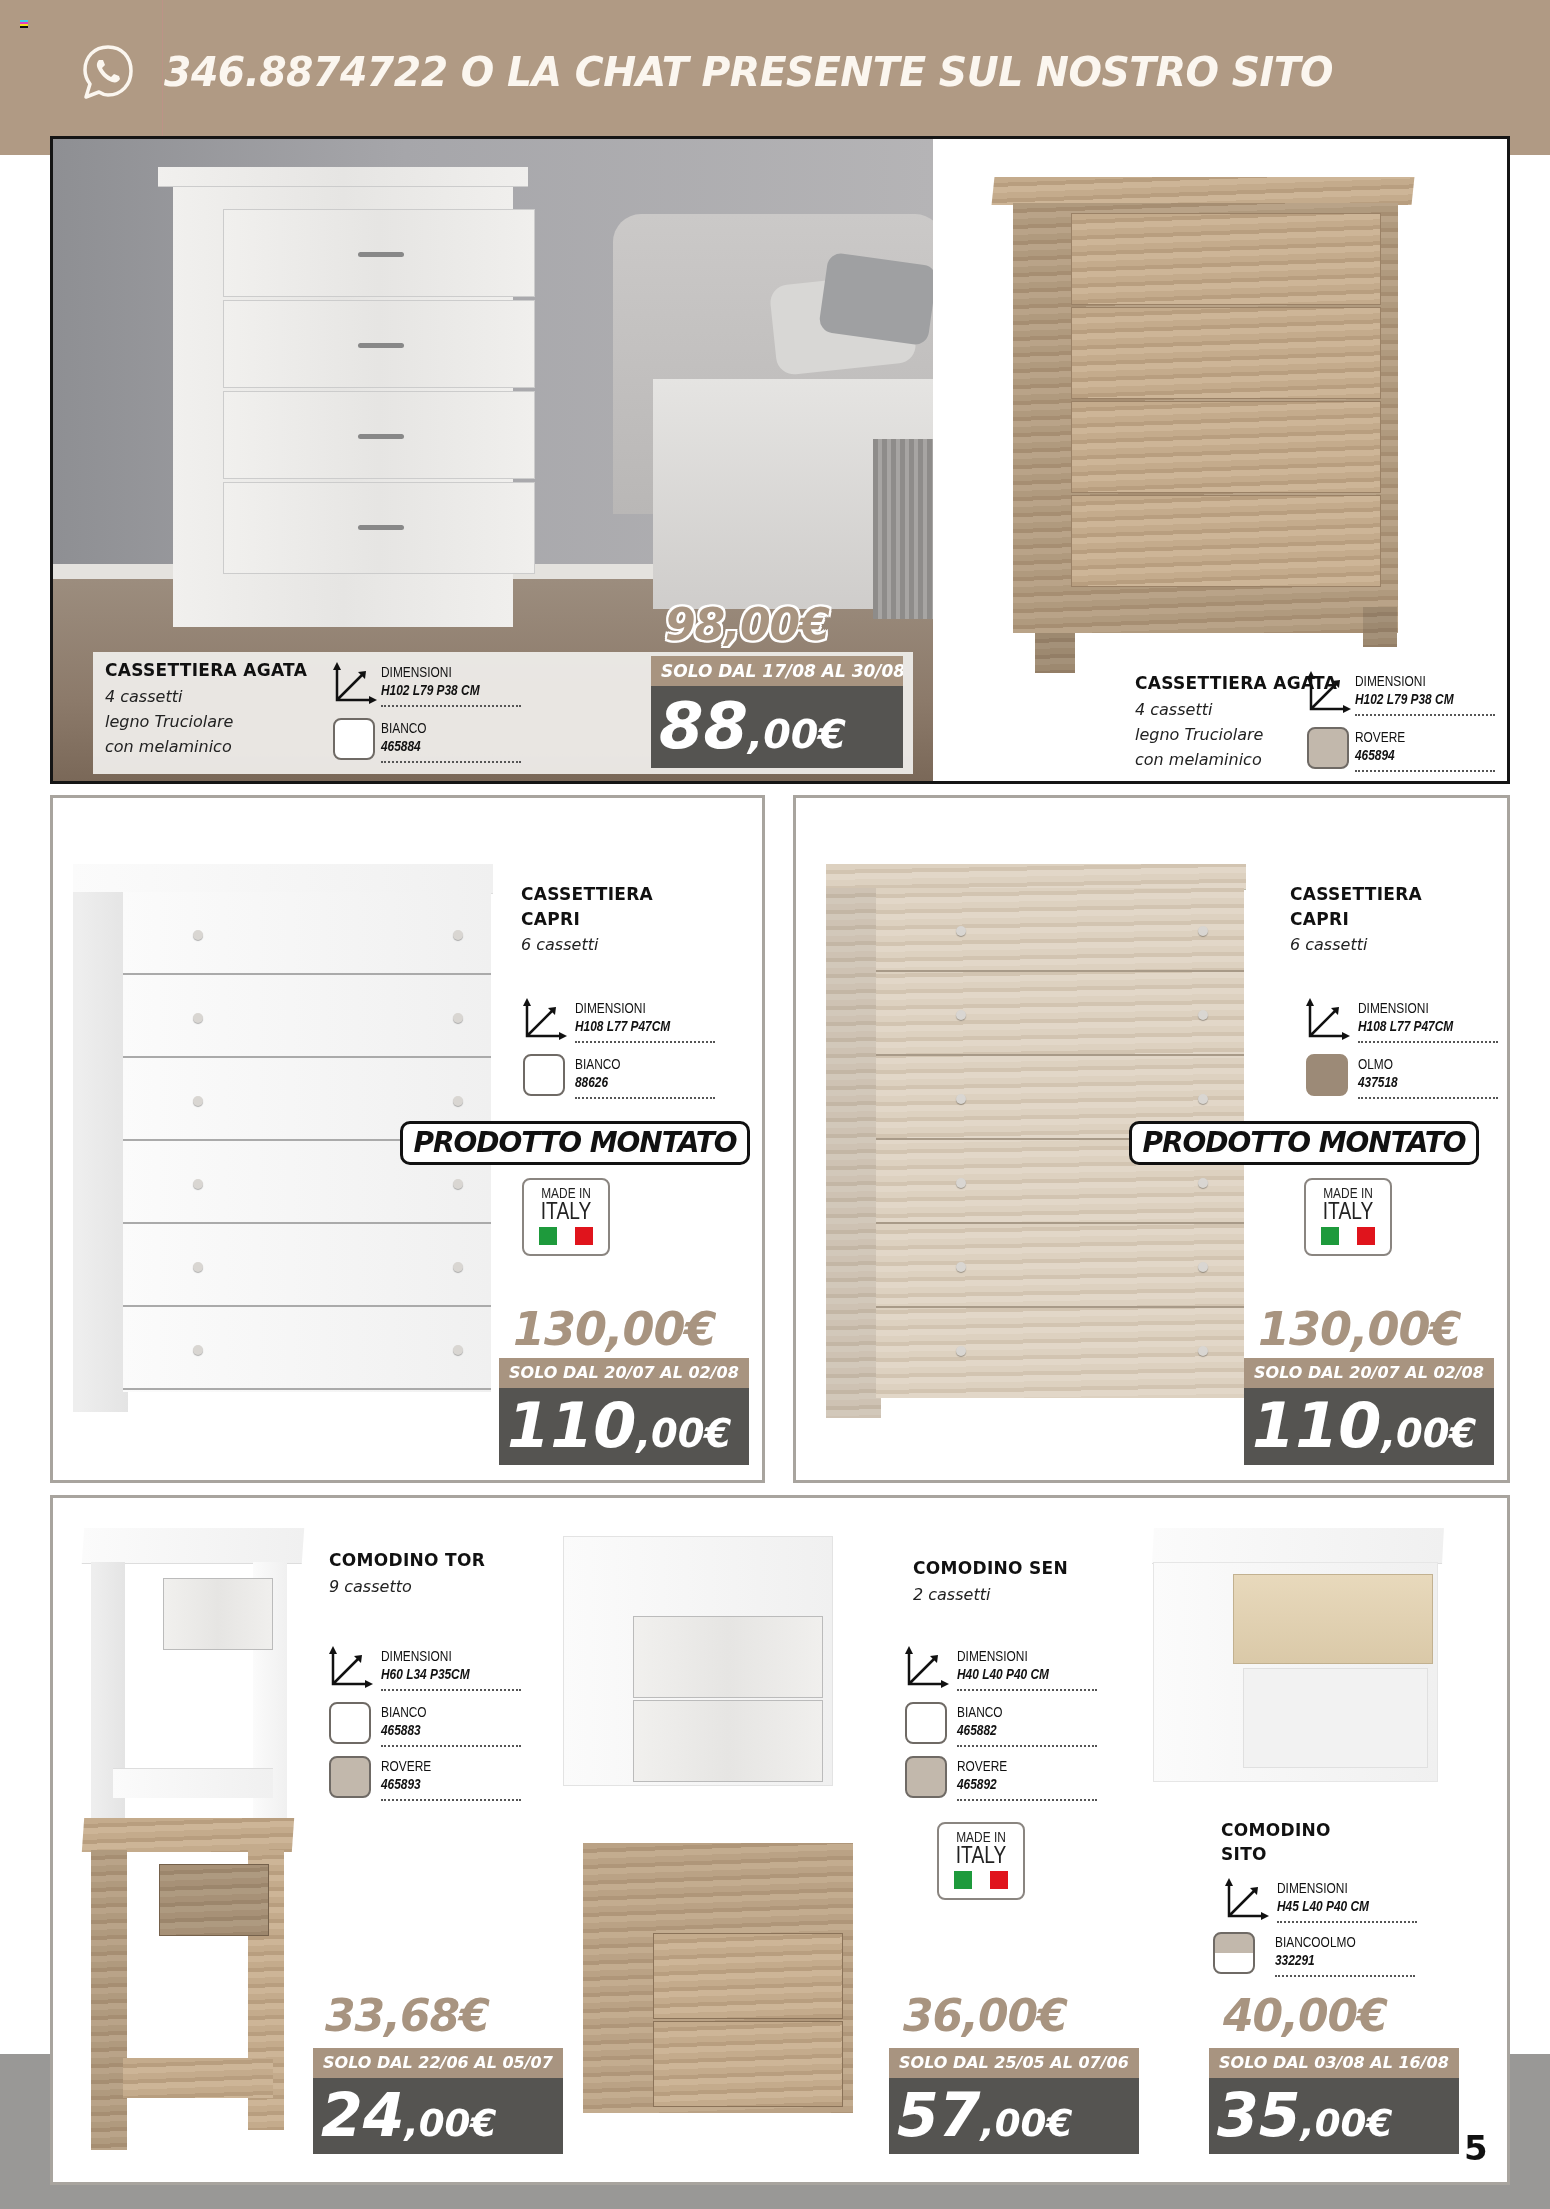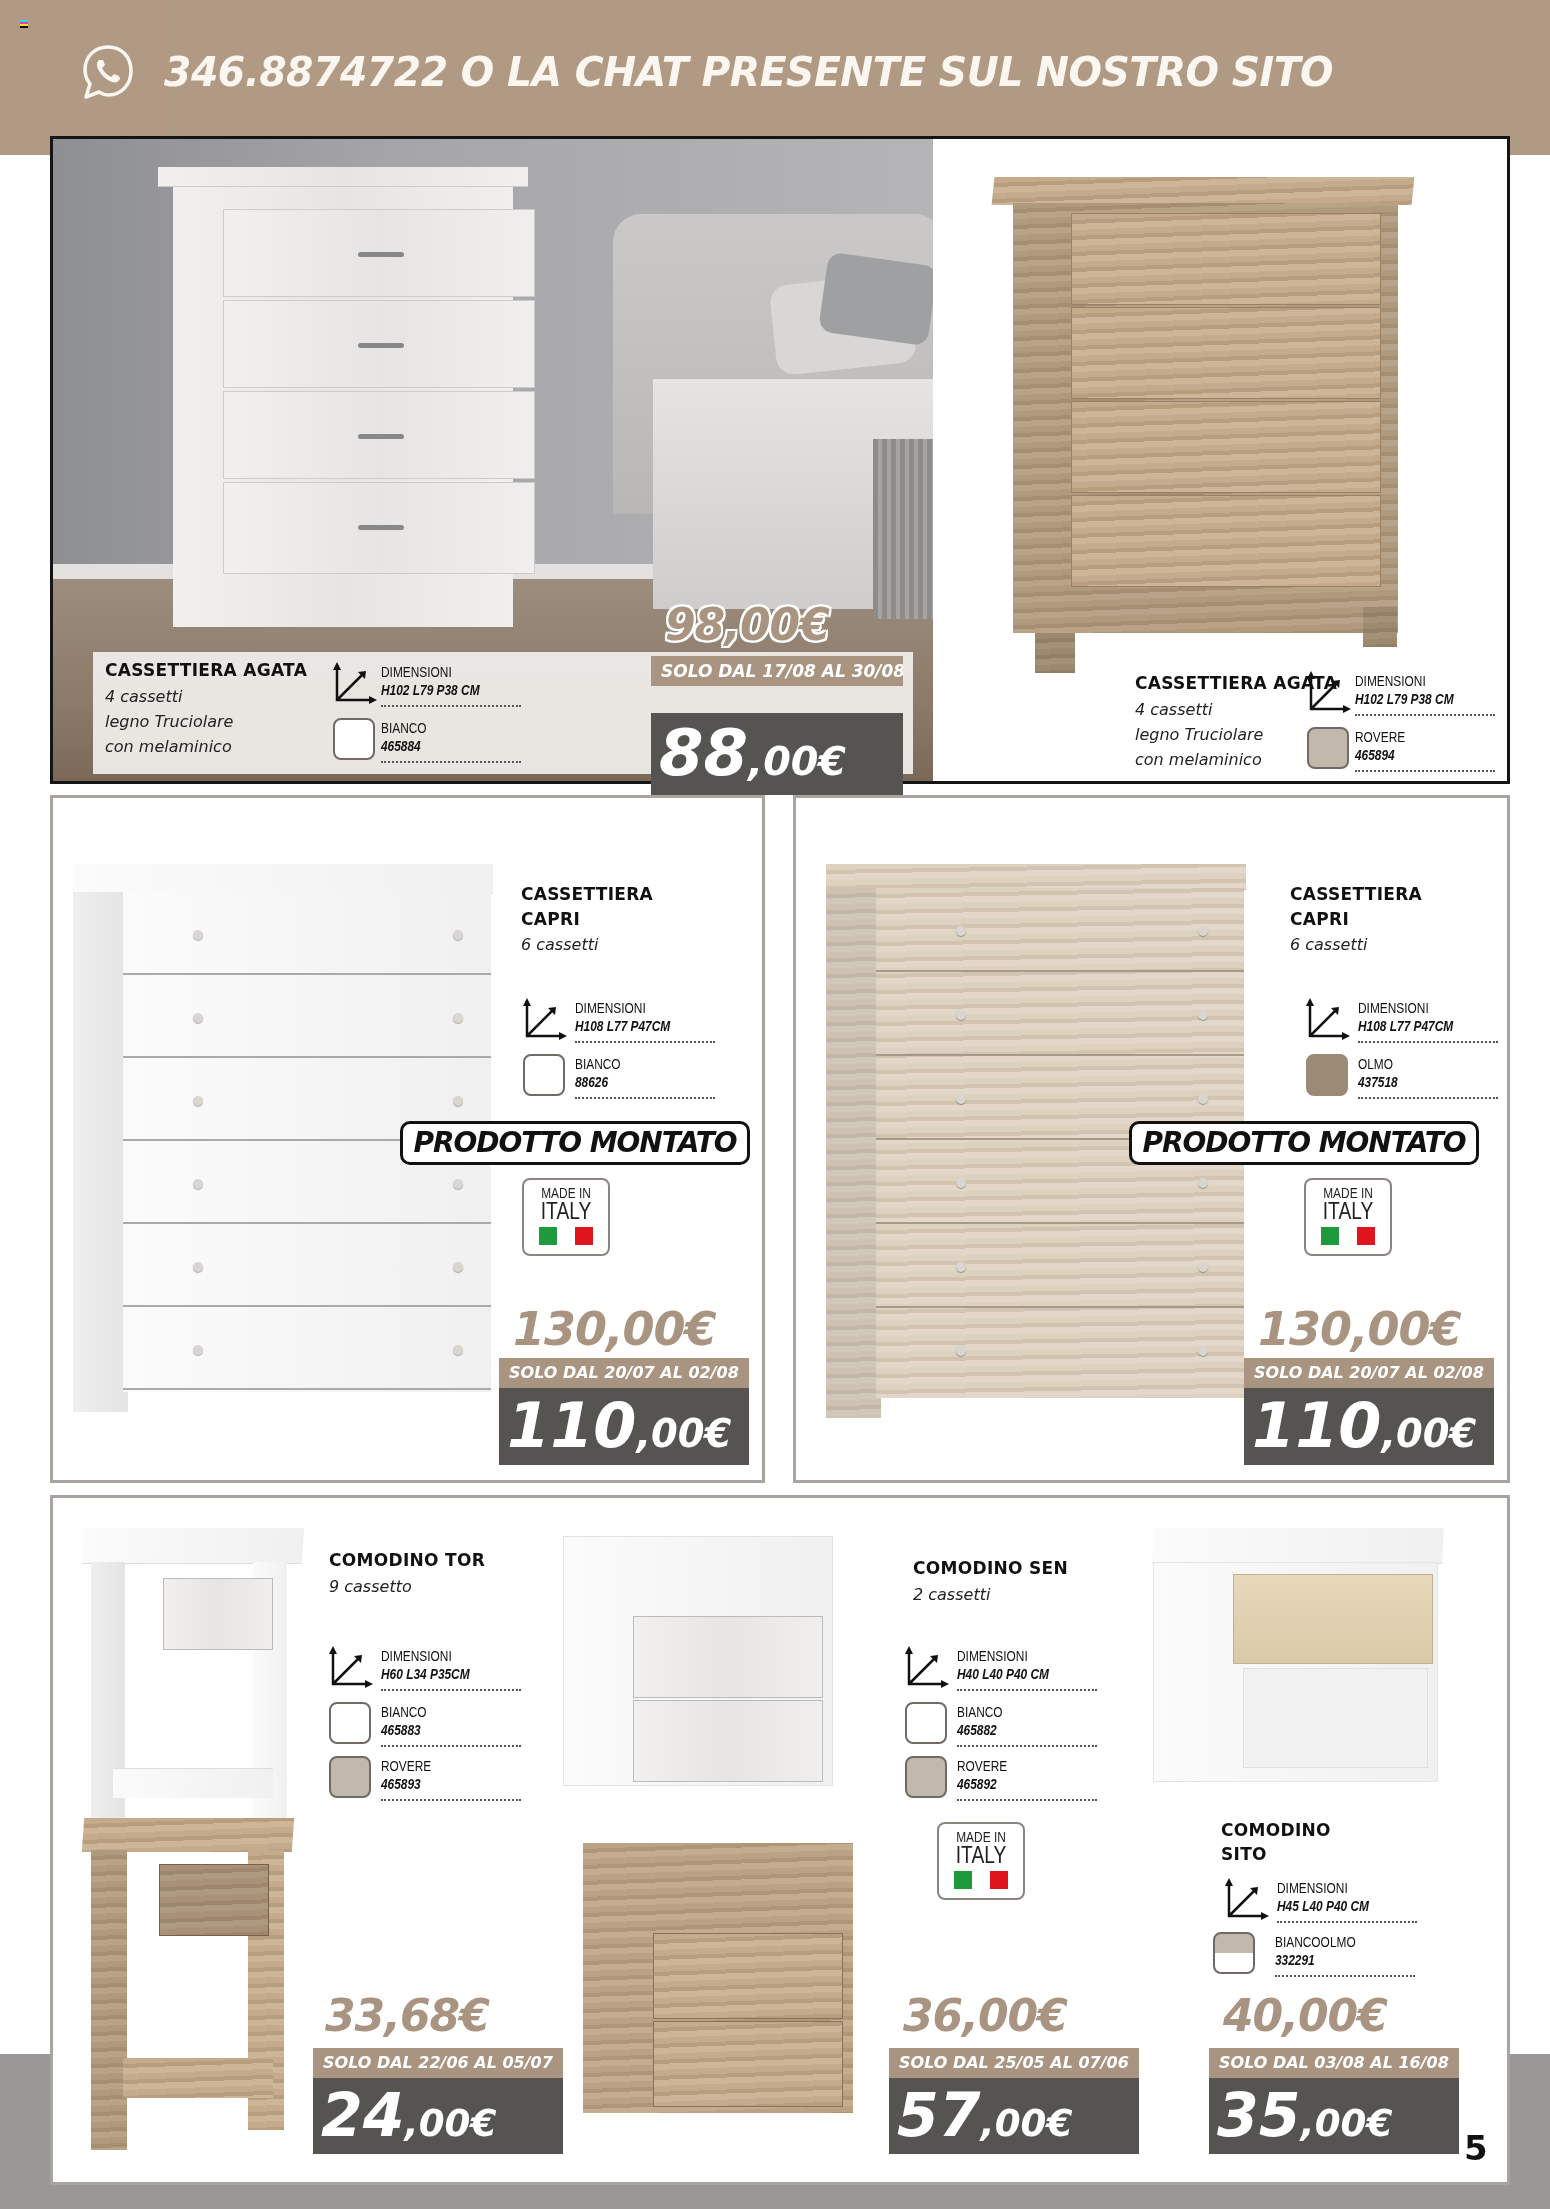--- a/index.html
+++ b/index.html
@@ -133,21 +133,21 @@
       <div class="dots" style="left:48px;top:43px;width:140px;"></div>
     </div>
     <div class="spec" style="left:240px;top:66px;">
       <div class="swatch" style="left:0;top:0;"></div>
       <div class="dim-label" style="left:48px;top:2px;">BIANCO</div>
       <div class="dim-value" style="left:48px;top:20px;">465884</div>
       <div class="dots" style="left:48px;top:43px;width:140px;"></div>
     </div>
     <div class="price-tag" style="left:558px;top:4px;width:252px;height:112px;">
       <div class="period" style="height:30px;line-height:30px;text-align:right;">SOLO DAL 17/08 AL 30/08</div>
-      <div class="new" style="top:30px;height:82px;font-size:64px;line-height:80px;margin-top:27px;"><span>88</span><span class="cents">,00€</span></div>
+      <div class="new" style="top:30px;height:82px;font-size:64px;line-height:80px;"><span>88</span><span class="cents">,00€</span></div>
     </div>
   </div>
 
   <div class="dresser" style="left:940px;top:38px;width:420px;height:500px;">
     <div class="oak-wood" style="position:absolute;left:0;top:0;width:420px;height:28px;transform:skewX(-6deg);"></div>
     <div class="oak-wood" style="position:absolute;left:20px;top:26px;width:385px;height:430px;filter:brightness(0.9);"></div>
     <div class="oak-wood" style="position:absolute;left:78px;top:36px;width:310px;height:92px;border:1px solid #9a8166;"></div>
     <div class="oak-wood" style="position:absolute;left:78px;top:130px;width:310px;height:92px;border:1px solid #9a8166;"></div>
     <div class="oak-wood" style="position:absolute;left:78px;top:224px;width:310px;height:92px;border:1px solid #9a8166;"></div>
     <div class="oak-wood" style="position:absolute;left:78px;top:318px;width:310px;height:92px;border:1px solid #9a8166;"></div>

